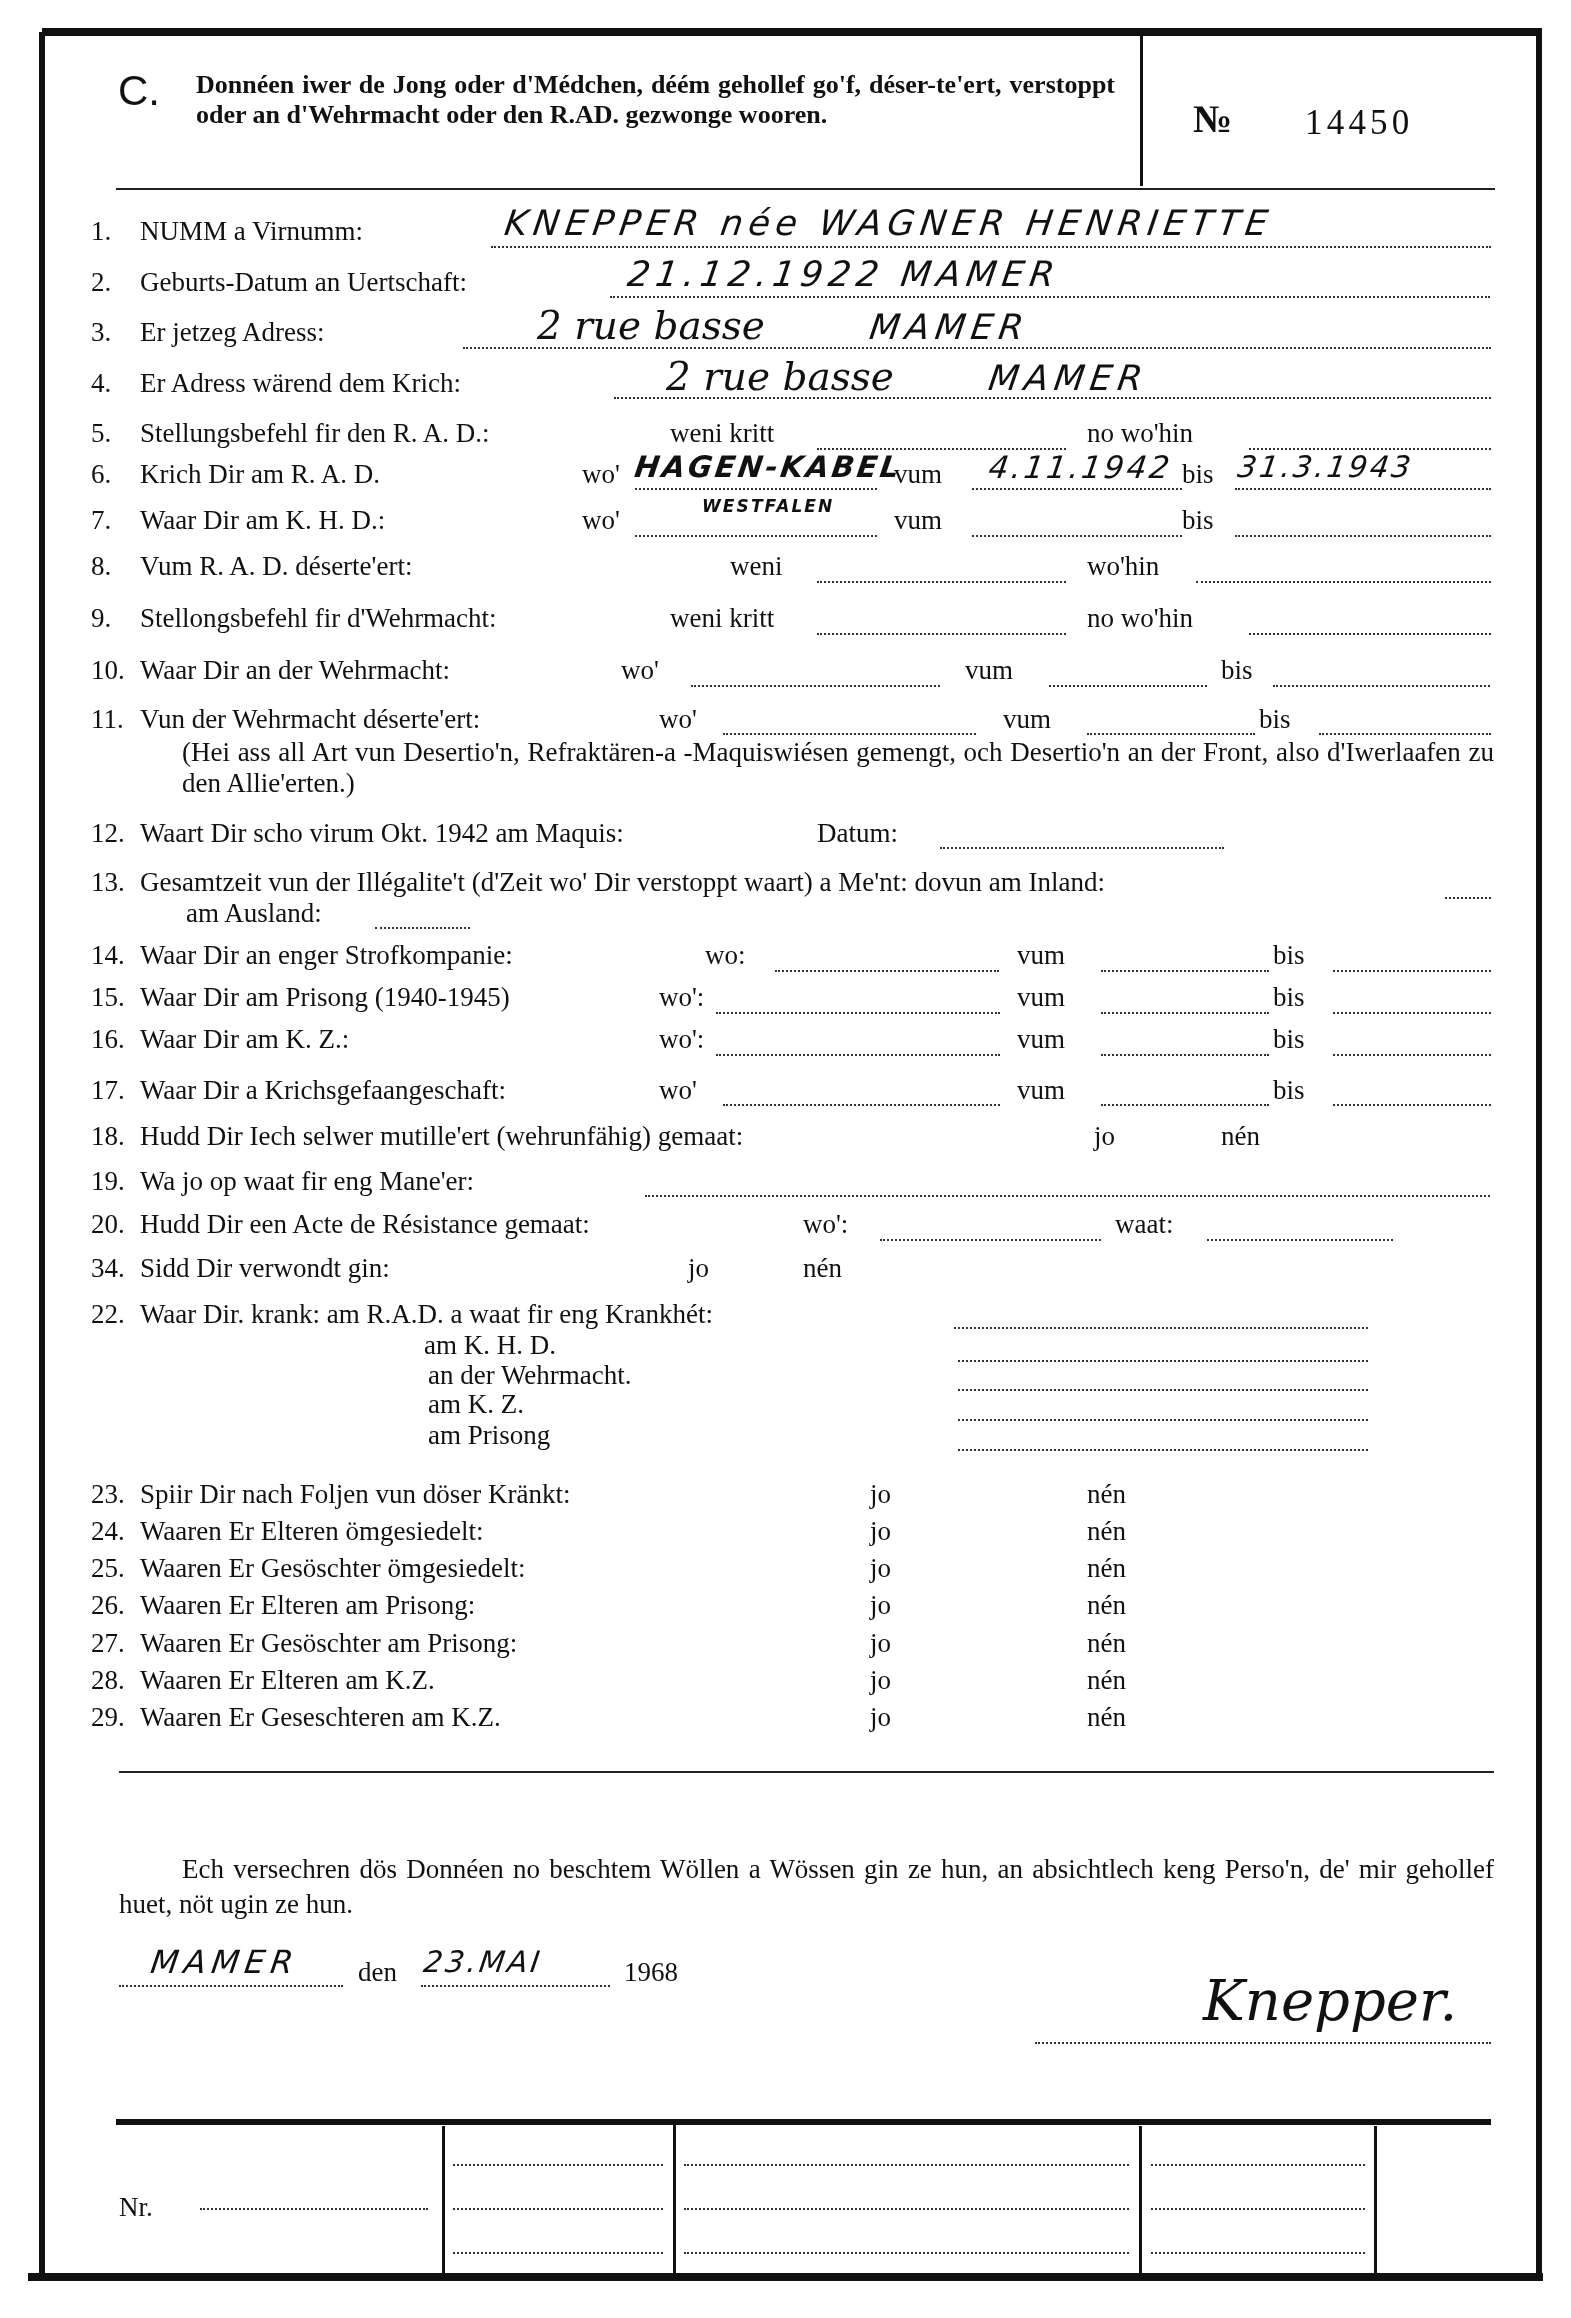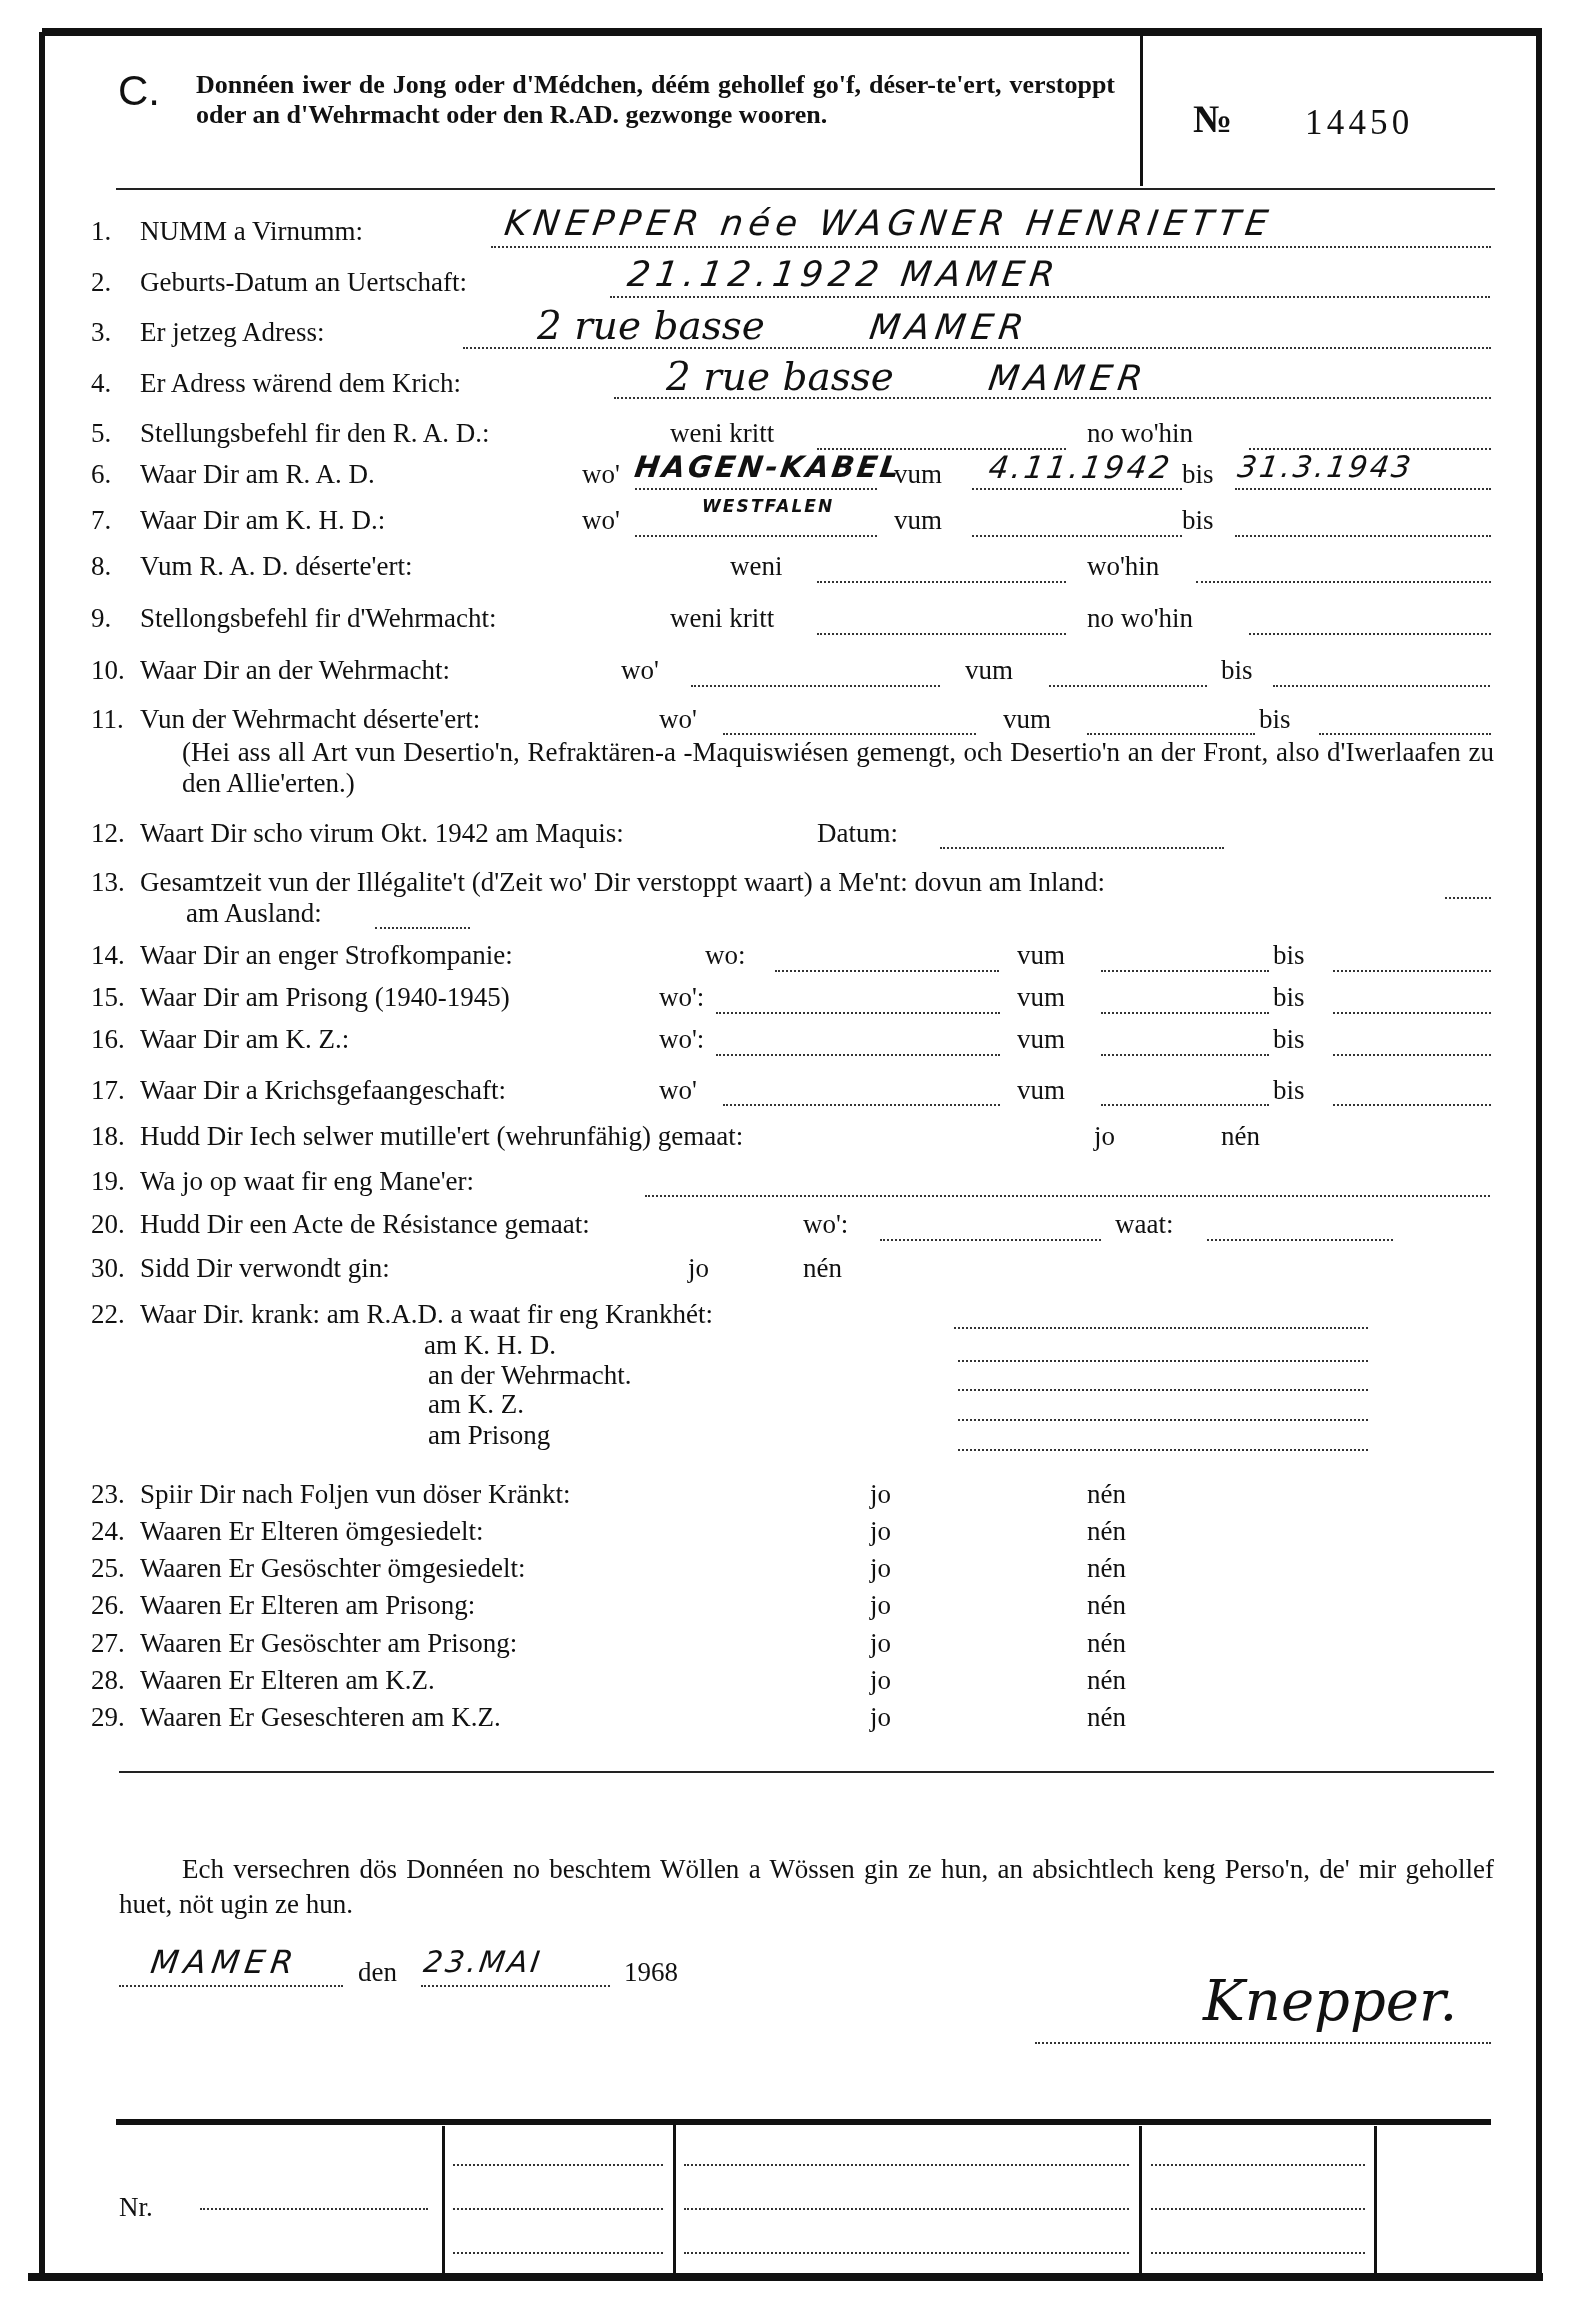--- a/index.html
+++ b/index.html
@@ -71,21 +71,21 @@
 
 <div class="row" style="top:418px;">
   <span class="num">5.</span><span>Stellungsbefehl fir den R. A. D.:</span>
 </div>
 <div class="lbl" style="left:670px;top:418px;">weni kritt</div>
 <div class="dots" style="left:817px;top:448px;width:249px;"></div>
 <div class="lbl" style="left:1087px;top:418px;">no wo'hin</div>
 <div class="dots" style="left:1249px;top:448px;width:242px;"></div>
 
 <div class="row" style="top:459px;">
-  <span class="num">6.</span><span>Waar Dir am R. A. D.</span>
+  <span class="num">6.</span><span>Krich Dir am R. A. D.</span>
 </div>
 <div class="lbl" style="left:582px;top:459px;">wo'</div>
 <div class="dots" style="left:635px;top:488px;width:242px;"></div>
 <div class="hw hw-cap" style="left:635px;top:450px;font-size:29.5px;letter-spacing:2.8px;font-weight:bold;">HAGEN-KABEL</div>
 <div class="hw hw-small" style="left:702px;top:496px;">WESTFALEN</div>
 <div class="lbl" style="left:894px;top:459px;">vum</div>
 <div class="dots" style="left:972px;top:488px;width:210px;"></div>
 <div class="hw hw-cap" style="left:989px;top:449px;font-size:31px;letter-spacing:2.8px;">4.11.1942</div>
 <div class="lbl" style="left:1182px;top:459px;">bis</div>
 <div class="dots" style="left:1235px;top:488px;width:256px;"></div>
@@ -204,21 +204,21 @@
 
 <div class="row" style="top:1209px;">
   <span class="num">20.</span><span>Hudd Dir een Acte de Résistance gemaat:</span>
 </div>
 <div class="lbl" style="left:803px;top:1209px;">wo':</div>
 <div class="dots" style="left:880px;top:1239px;width:221px;"></div>
 <div class="lbl" style="left:1115px;top:1209px;">waat:</div>
 <div class="dots" style="left:1207px;top:1239px;width:186px;"></div>
 
 <div class="row" style="top:1253px;">
-  <span class="num">30.</span><span>Sidd Dir verwondt gin:</span>
+  <span class="num">34.</span><span>Sidd Dir verwondt gin:</span>
 </div>
 <div class="lbl" style="left:688px;top:1253px;">jo</div>
 <div class="lbl" style="left:803px;top:1253px;">nén</div>
 
 <div class="row" style="top:1299px;">
   <span class="num">22.</span><span>Waar Dir. krank: am R.A.D. a waat fir eng Krankhét:</span>
 </div>
 <div class="dots" style="left:954px;top:1327px;width:414px;"></div>
 <div class="lbl" style="left:424px;top:1330px;">am K. H. D.</div>
 <div class="dots" style="left:958px;top:1360px;width:410px;"></div>

